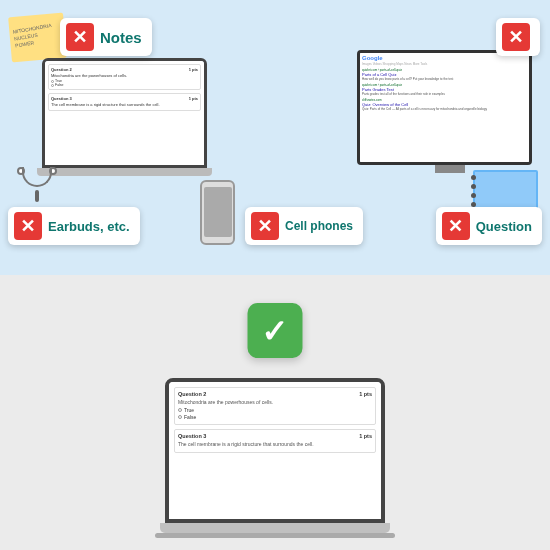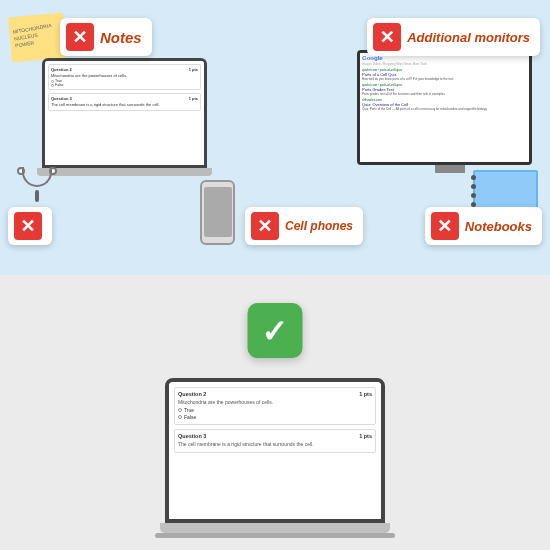--- a/index.html
+++ b/index.html
@@ -54,23 +54,22 @@
       align-items: center;
       gap: 6px;
       background: white;
       border-radius: 6px;
       padding: 5px 10px 5px 6px;
       box-shadow: 0 2px 6px rgba(0,0,0,0.2);
     }
     .label-badge span.lbl {
       font-size: 15px;
       font-weight: 700;
-      color: #c2410c;
+      color: #0f766e;
       white-space: nowrap;
-      font-style: italic;
     }
 
     
     .notes-badge {
       position: absolute;
       top: 12px;
       left: 8px;
       z-index: 10;
     }
 
@@ -489,21 +488,20 @@
     </div>
   </div>
 
   <div class="notes-badge label-badge" style="position:absolute; top:18px; left:60px; z-index:10;">
     <div class="x-badge">✕</div>
     <span class="lbl">Notes</span>
   </div>
 
   <div class="monitors-badge label-badge" style="position:absolute; top:18px; right:10px; z-index:10;">
     <div class="x-badge">✕</div>
-    <span class="lbl" style="font-size:12px;">Additional monitors</span>
   </div>
 
   <div class="laptop-top" style="position:absolute; top:58px; left:42px; width:170px; height:130px;">
     <div class="laptop-top-screen">
 
       <div class="quiz-content">
         <div class="quiz-q">
           <div class="quiz-q-header">
             <span>Question 2</span>
               <span>1 pts</span>
@@ -559,20 +557,21 @@
     <div class="earbud-cord">
       <div class="earbud-left"></div>
       <div class="earbud-right"></div>
       <div class="cord-line"></div>
       <div class="plug"></div>
     </div>
   </div>
 
   <div class="earbuds-badge label-badge" style="position:absolute; bottom:30px; left:8px; z-index:10;">
     <div class="x-badge">✕</div>
+    <span class="lbl" style="font-size:12px;">Earbuds, etc.</span>
   </div>
 
   <div class="phone-img" style="position:absolute; bottom:30px; left:200px; z-index:6;">
     <div class="phone-body">
       <div class="phone-screen"></div>
     </div>
   </div>
 
   <div class="phones-badge label-badge" style="position:absolute; bottom:30px; left:245px; z-index:10;">
     <div class="x-badge">✕</div>
@@ -586,21 +585,21 @@
         <div class="spiral-dot"></div>
         <div class="spiral-dot"></div>
         <div class="spiral-dot"></div>
         <div class="spiral-dot"></div>
       </div>
     </div>
   </div>
 
   <div class="notebooks-badge label-badge" style="position:absolute; bottom:30px; right:8px; z-index:10;">
     <div class="x-badge">✕</div>
-    <span class="lbl" style="font-size:12px;">Notebooks</span>
+    <span class="lbl" style="font-size:12px;">Question</span>
   </div>
 </div>
 
 <div class="bottom-half" style="background: #ebebeb;">
 
   <div class="green-check" style="position:absolute; top:28px; left:50%; transform:translateX(-50%);">
     <span class="green-check-mark">✓</span>
   </div>
 
   <div class="laptop-bottom" style="position:absolute; bottom:12px; left:50%; transform:translateX(-50%);">

